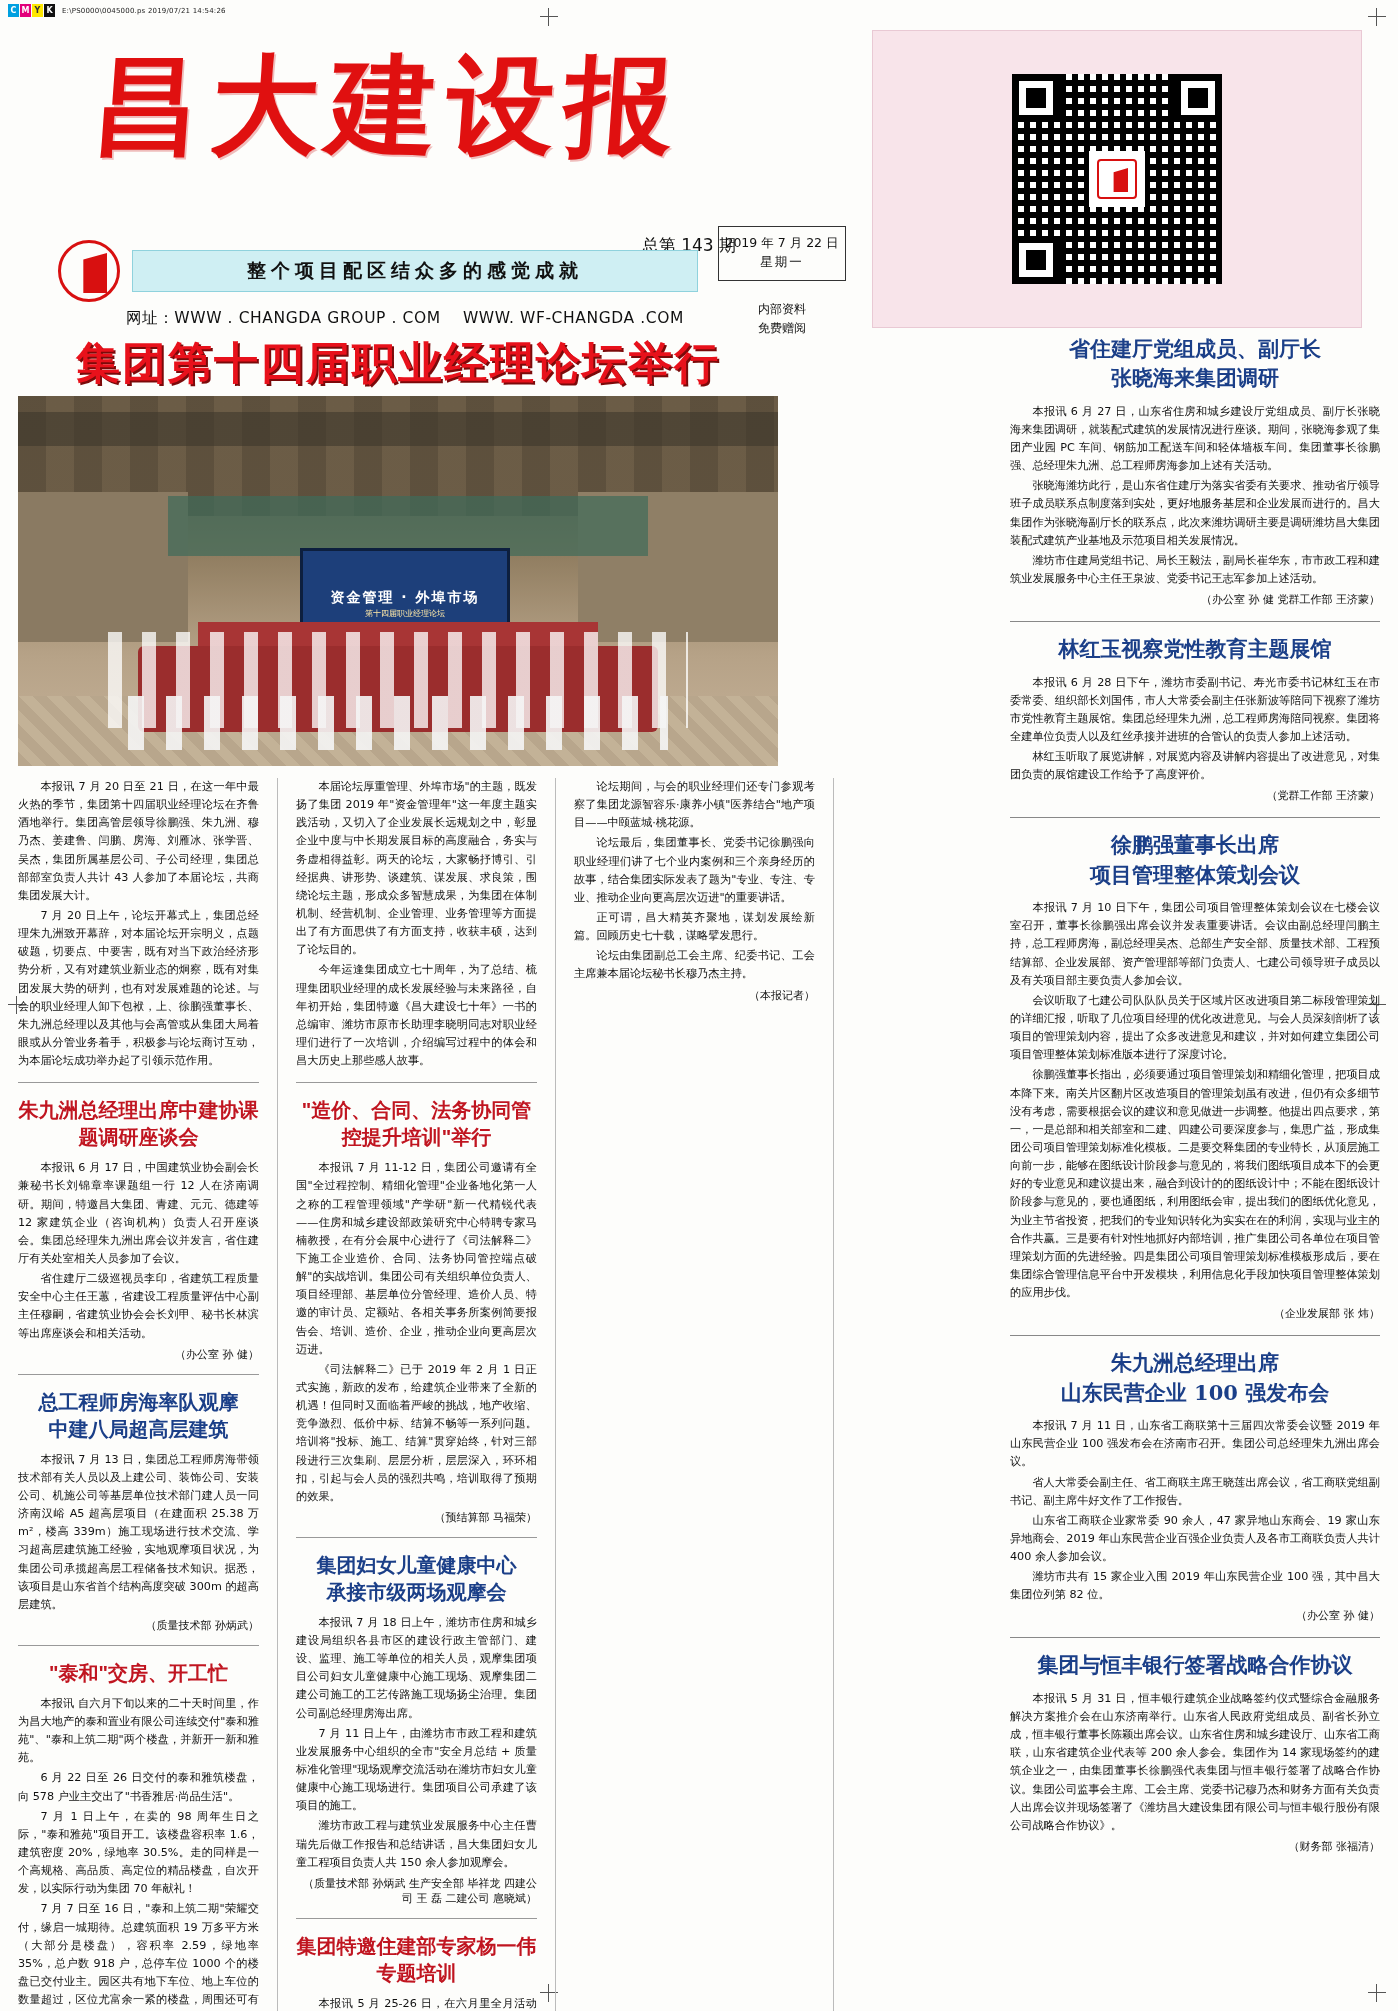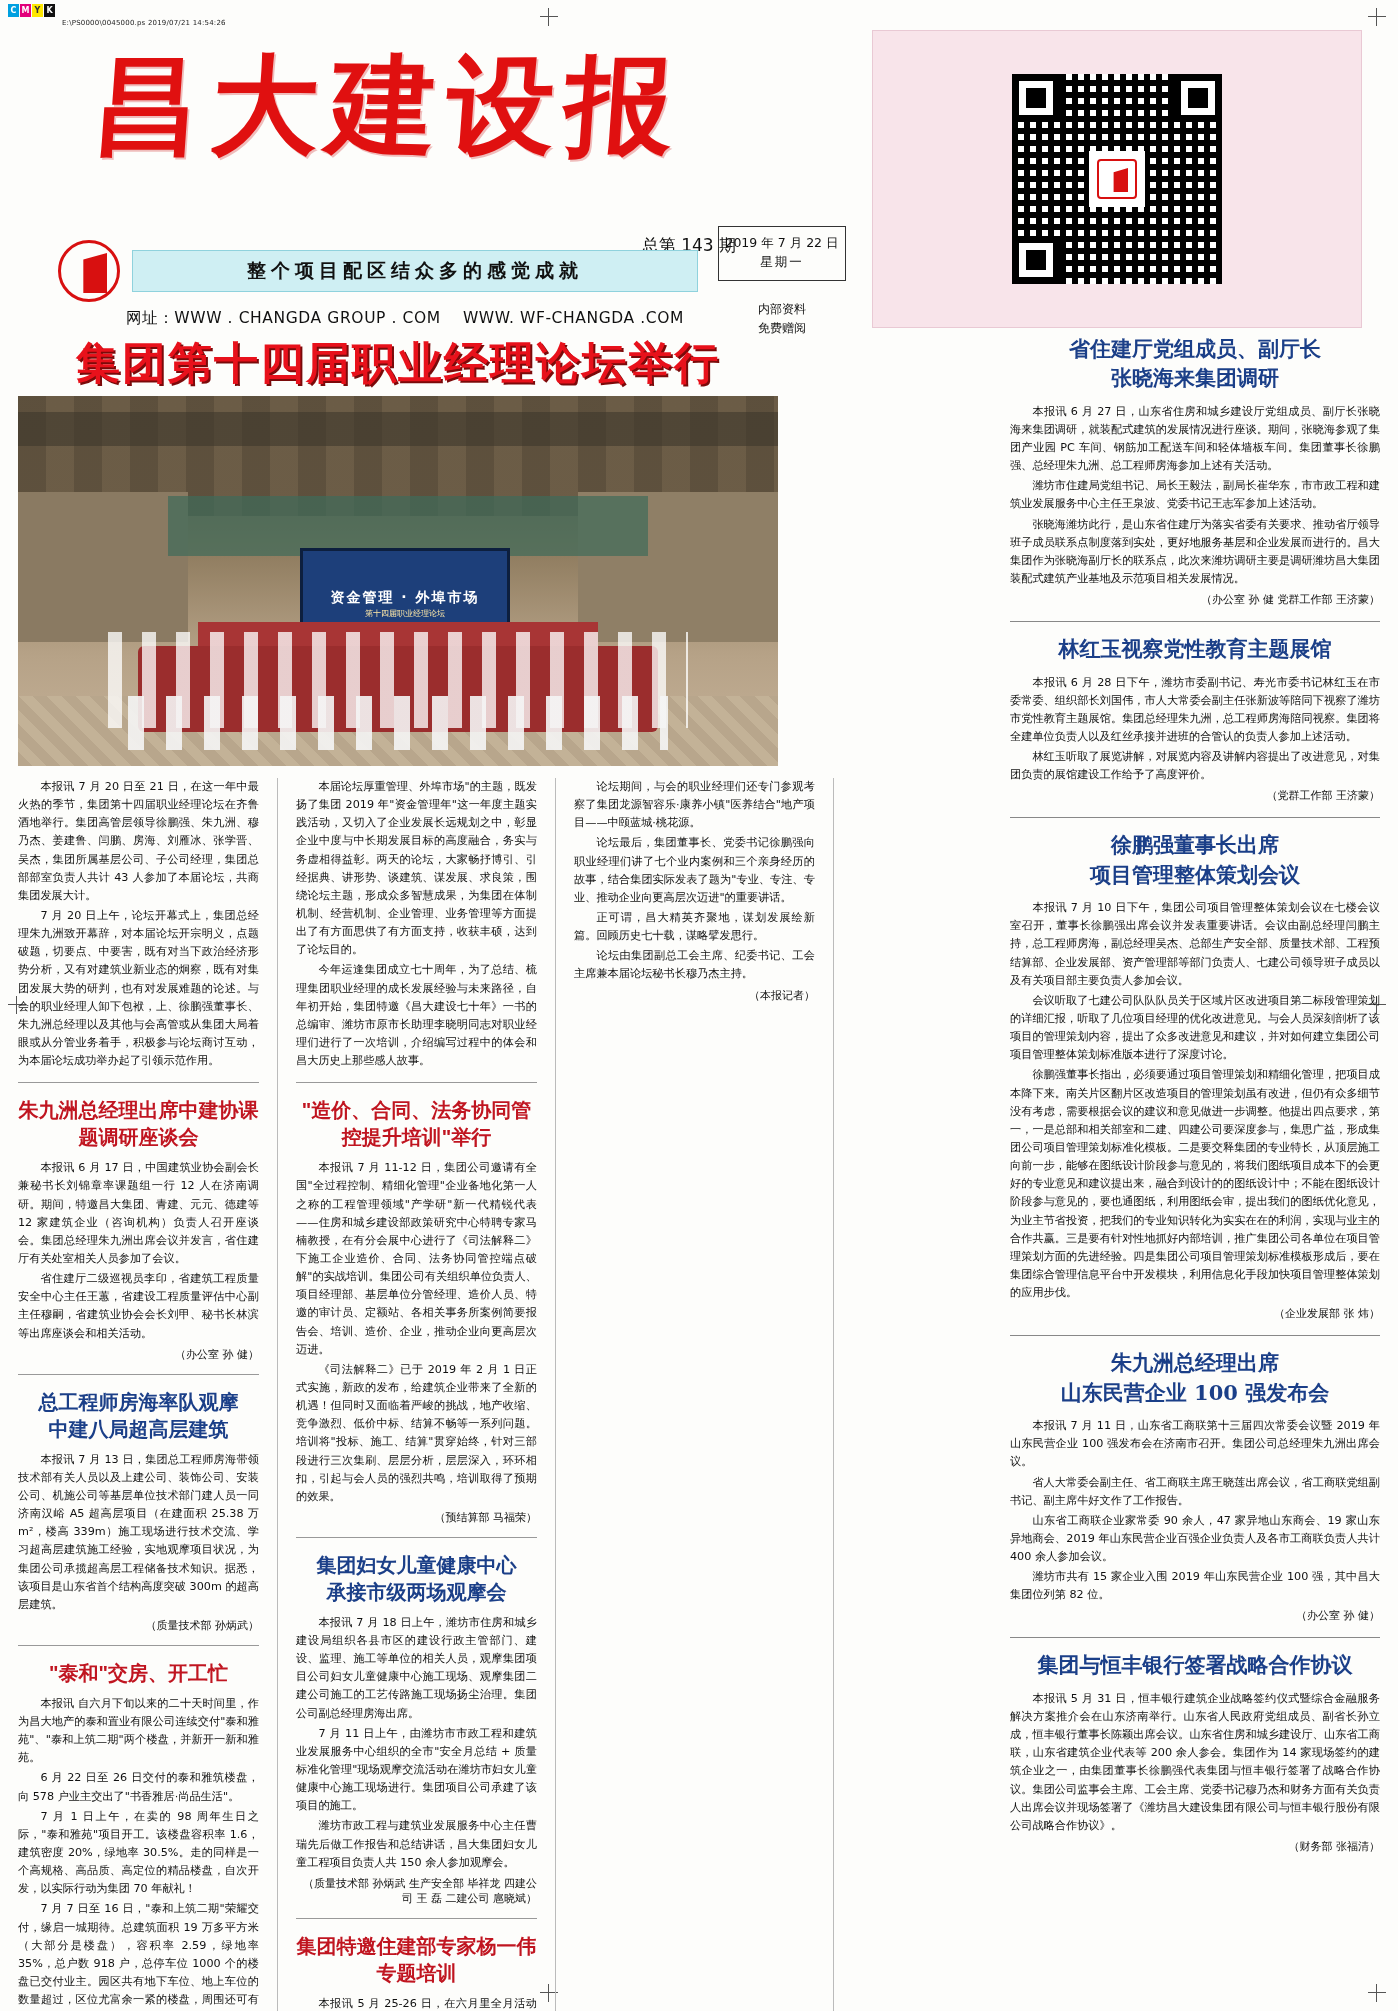--- a/index.html
+++ b/index.html
@@ -12,21 +12,21 @@
     overflow: hidden;
   }
   .page { position: relative; width: 1398px; height: 2011px; padding: 8px 18px; }
   .reg { position: absolute; width: 18px; height: 18px; }
   .reg::before, .reg::after { content: ""; position: absolute; background: #555; }
   .reg::before { left: 8px; top: 0; width: 1px; height: 18px; }
   .reg::after { top: 8px; left: 0; height: 1px; width: 18px; }
 
   .colorbar { position: absolute; left: 8px; top: 4px; display: flex; gap: 1px; align-items: center; }
   .colorbar .sw { width: 11px; height: 13px; font-size: 8px; color: #fff; text-align: center; line-height: 13px; font-weight: bold; }
-  .filestamp { position: absolute; left: 62px; top: 19px; font-size: 7px; color: #222; letter-spacing: .2px; white-space: nowrap; }
+  .filestamp { position: absolute; left: 62px; top: 7px; font-size: 7px; color: #222; letter-spacing: .2px; white-space: nowrap; }
 
   
   .masthead { position: relative; height: 318px; }
   .logo-zone { position: absolute; left: 40px; top: 30px; width: 660px; }
   .logo-title {
     font-family: "DejaVu Serif", serif;
     font-size: 108px; font-weight: bold; color: #e01010;
     letter-spacing: 10px; line-height: 1.25;
     text-align: center;
     transform: skewX(-4deg);
@@ -300,22 +300,22 @@
 
     <div class="vrule"></div>
 
     <div class="col c4"></div>
   </div>
 
   <div class="right-rail">
     <div class="rail-title" style="white-space:pre-line">省住建厅党组成员、副厅长
 张晓海来集团调研</div>
     <p class="body">本报讯   6 月 27 日，山东省住房和城乡建设厅党组成员、副厅长张晓海来集团调研，就装配式建筑的发展情况进行座谈。期间，张晓海参观了集团产业园 PC 车间、钢筋加工配送车间和轻体墙板车间。集团董事长徐鹏强、总经理朱九洲、总工程师房海参加上述有关活动。</p>
+    <p class="body">张晓海潍坊此行，是山东省住建厅为落实省委有关要求、推动省厅领导班子成员联系点制度落到实处，更好地服务基层和企业发展而进行的。昌大集团作为张晓海副厅长的联系点，此次来潍坊调研主要是调研潍坊昌大集团装配式建筑产业基地及示范项目相关发展情况。</p>
     <p class="body">潍坊市住建局党组书记、局长王毅法，副局长崔华东，市市政工程和建筑业发展服务中心主任王泉波、党委书记王志军参加上述活动。</p>
-    <p class="body">张晓海潍坊此行，是山东省住建厅为落实省委有关要求、推动省厅领导班子成员联系点制度落到实处，更好地服务基层和企业发展而进行的。昌大集团作为张晓海副厅长的联系点，此次来潍坊调研主要是调研潍坊昌大集团装配式建筑产业基地及示范项目相关发展情况。</p>
     <p class="sign">（办公室  孙 健   党群工作部  王济蒙）</p>
 
     <div class="rail-sep"></div>
     <div class="rail-title">林红玉视察党性教育主题展馆</div>
     <p class="body">本报讯   6 月 28 日下午，潍坊市委副书记、寿光市委书记林红玉在市委常委、组织部长刘国伟，市人大常委会副主任张新波等陪同下视察了潍坊市党性教育主题展馆。集团总经理朱九洲，总工程师房海陪同视察。集团将全建单位负责人以及红丝承接并进班的合管认的负责人参加上述活动。</p>
     <p class="body">林红玉听取了展览讲解，对展览内容及讲解内容提出了改进意见，对集团负责的展馆建设工作给予了高度评价。</p>
     <p class="sign">（党群工作部  王济蒙）</p>
 
     <div class="rail-sep"></div>
     <div class="rail-title" style="white-space:pre-line">徐鹏强董事长出席

